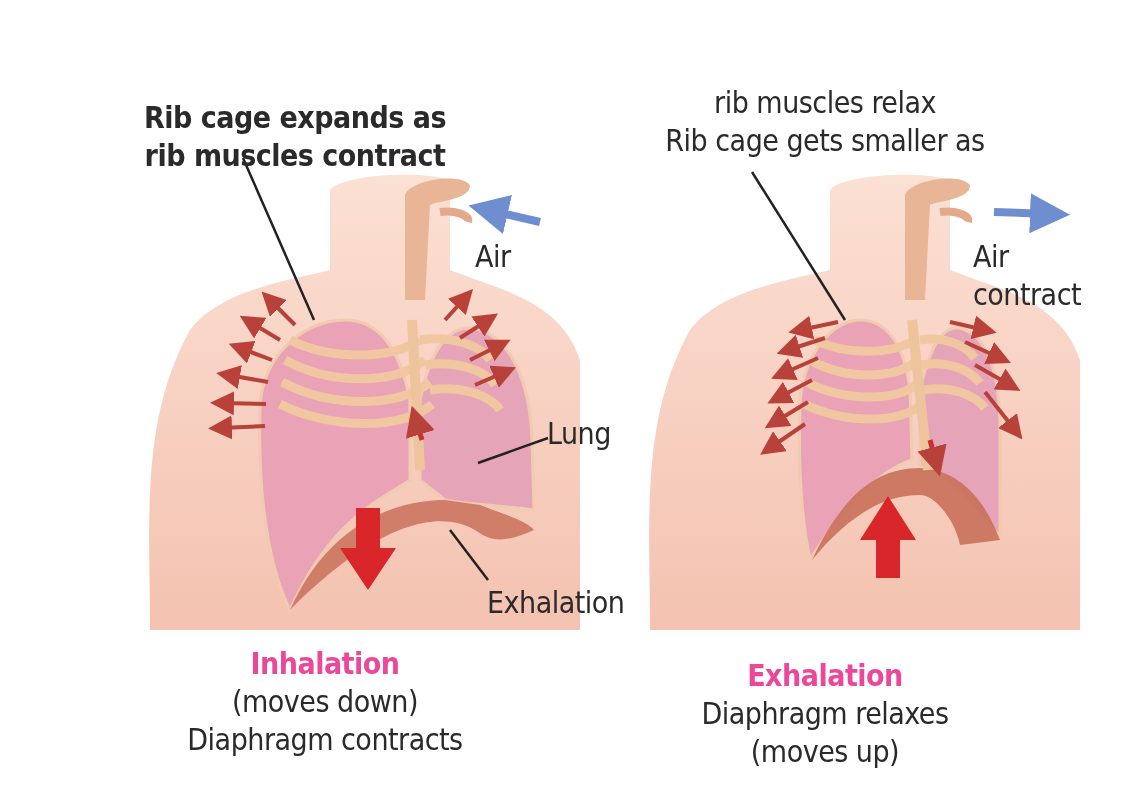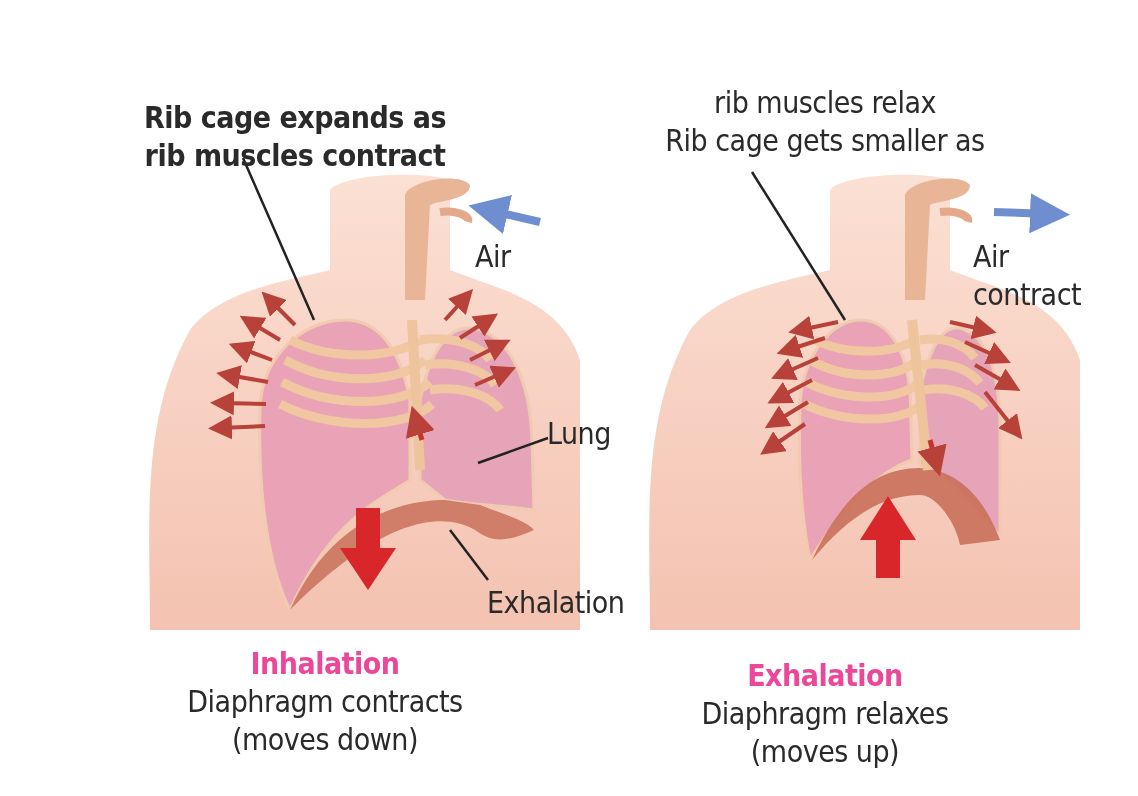--- a/index.html
+++ b/index.html
@@ -120,22 +120,22 @@
   <div>Rib cage expands as</div>
   <div>rib muscles contract</div>
 </div>
 <div class="label" style="left:475px; top:238px;">
   <div>Air</div>
 </div>
 <div class="label" style="left:547px; top:415px;">Lung</div>
 <div class="label" style="left:487px; top:584px;">Exhalation</div>
 <div class="label center" style="left:140px; top:645px; width:370px;">
   <div class="title">Inhalation</div>
+  <div>(moves down)</div>
   <div>Diaphragm contracts</div>
-  <div>(moves down)</div>
 </div>
 
 <div class="label center" style="left:630px; top:84px; width:390px;">
   <div>rib muscles relax</div>
   <div>Rib cage gets smaller as</div>
 </div>
 <div class="label" style="left:973px; top:238px;">
   <div>Air</div>
   <div>contract</div>
 </div>

